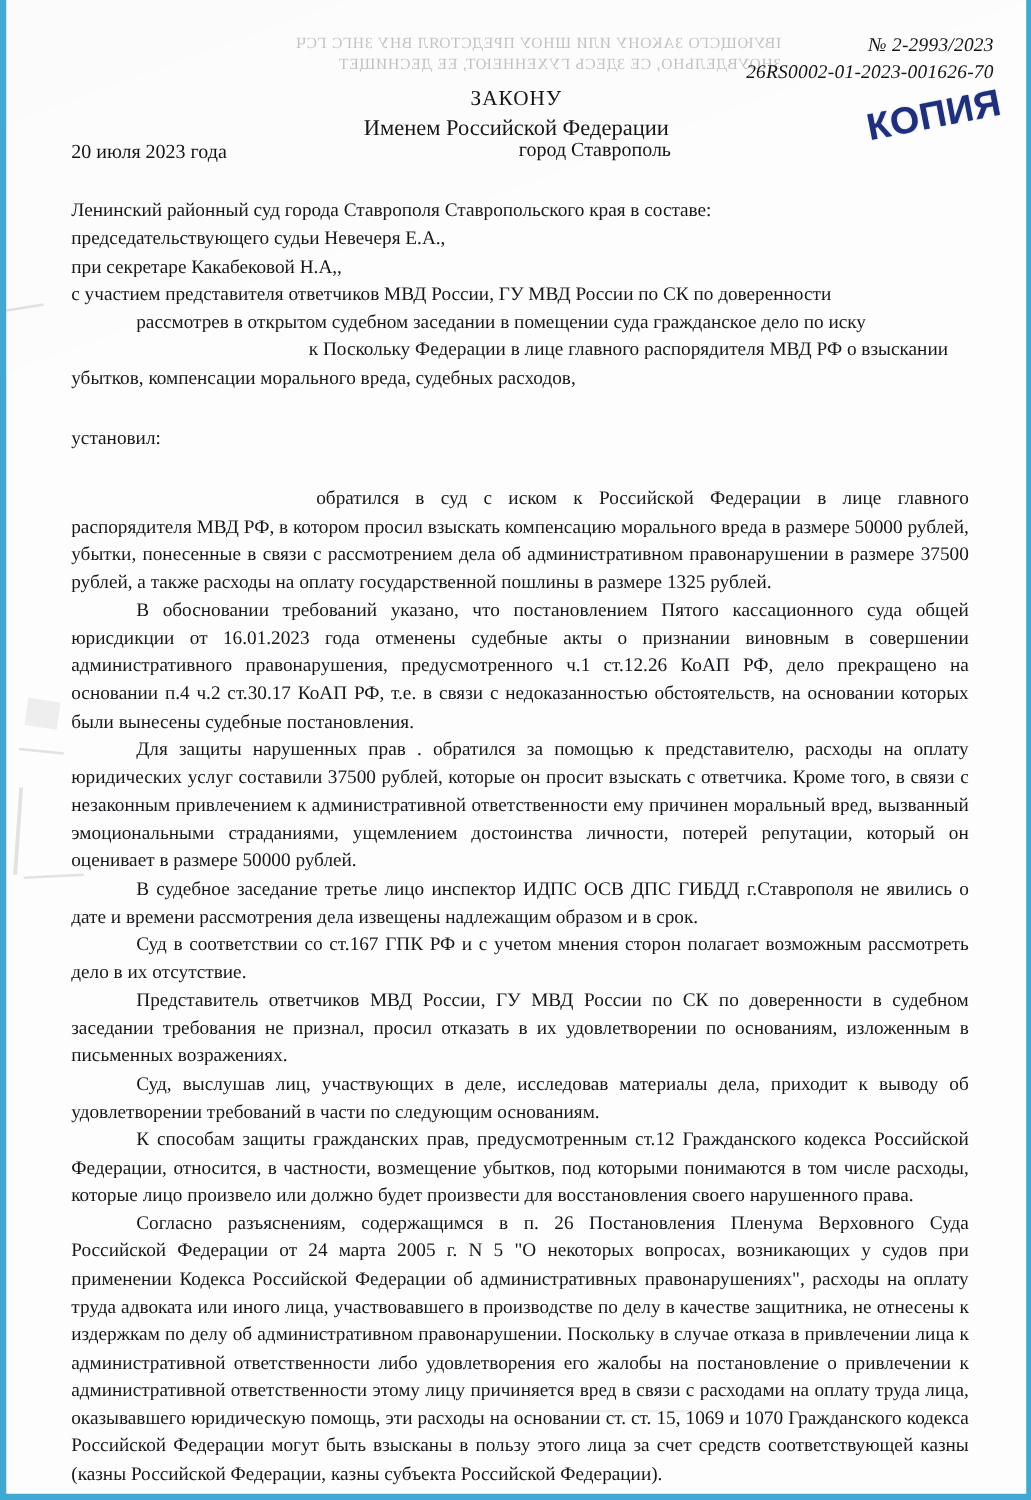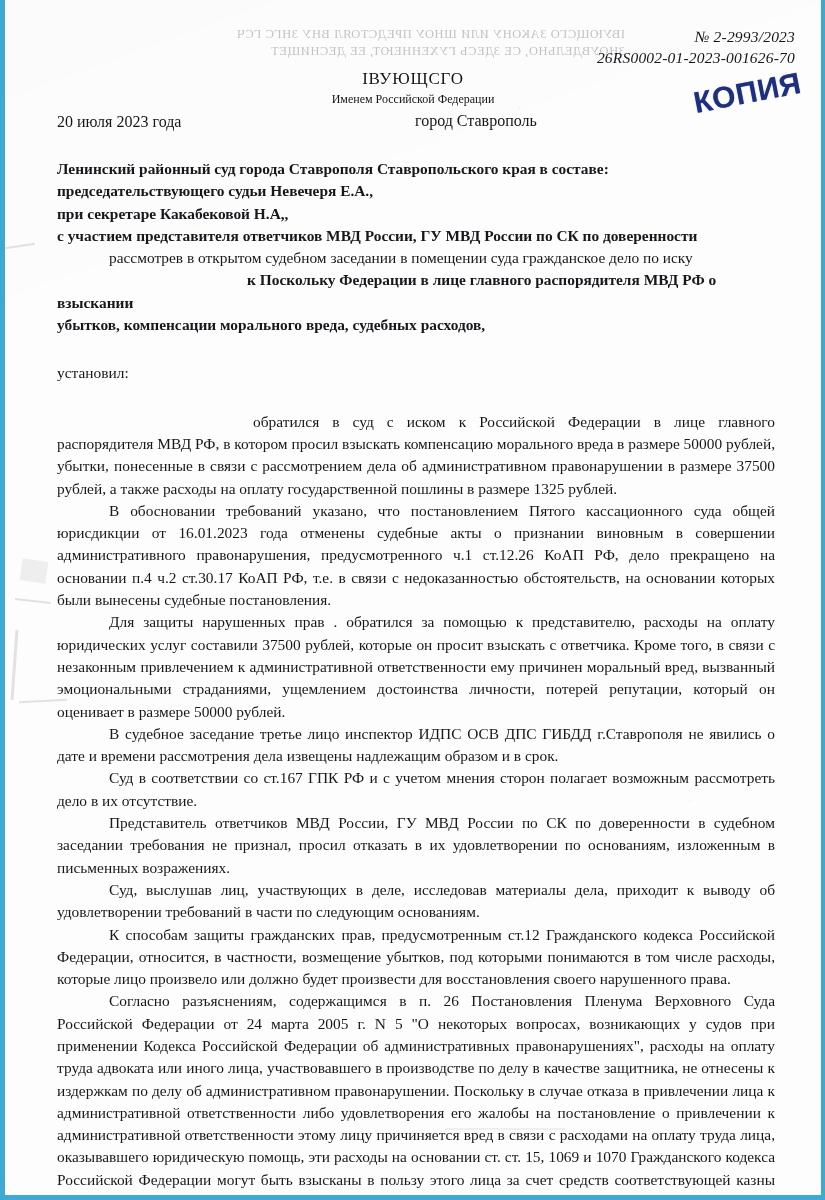--- a/index.html
+++ b/index.html
@@ -61,42 +61,42 @@
     color:#1d2f7e;transform:rotate(-11deg);
     text-shadow:0 0 1px rgba(29,47,126,.55);
   }
 
   .title{
     position:absolute;left:0;right:0;top:69px;text-align:center;
     font-size:17px;letter-spacing:.8px;color:#15151a;
   }
   .subtitle{
     position:absolute;left:0;right:0;top:92px;text-align:center;
-    font-size:12px;color:#15151a;
+    font-size:18px;color:#15151a;
   }
   .city{
     position:absolute;left:410px;top:112px;
     font-size:16px;color:#15151a;
   }
   .docdate{
     position:absolute;left:52px;top:113px;
     font-size:16px;color:#15151a;
   }
 
   .body{
     position:absolute;left:52px;top:158px;width:718px;
     font-size:15.4px;line-height:22.3px;color:#17171c;
     text-align:justify;text-justify:inter-word;
   }
   .body p{margin:0;}
   .blk{margin:0;}
   .gap{margin-top:22px;}
   .ind{text-indent:52px;}
   .ctr{text-align:left;}
-  .nojust{text-align:left;font-weight:bold;}
+  .nojust{text-align:left;}
 </style>
 </head>
 <body>
 
 <div class="page">
 
   <div class="grain"></div>
   <div class="crease c1"></div>
   <div class="crease c2"></div>
   <div class="crease c3"></div>
@@ -107,21 +107,21 @@
   <div class="bleed">ІВУЮЩСГО ЗАКОНУ ИЛИ ШНОУ ПРЕДСТОЯЛ ВНУ ЗНГС ГСЧ
 ЗНОУВДЕЛЬНО, СЕ ЗДЕСЬ ГУХЕННЕЮТ, ЕЕ ДЕСНИЩЕТ</div>
 
   <div class="caseno">
     <div>№ 2-2993/2023</div>
     <div>26RS0002-01-2023-001626-70</div>
   </div>
 
   <div class="stamp">КОПИЯ</div>
 
-  <div class="title">ІВУЮЩСГО</div>
+  <div class="title">ЗАКОНУ</div>
   <div class="subtitle">Именем Российской Федерации</div>
   <div class="city">город Ставрополь</div>
   <div class="docdate">20 июля 2023 года</div>
 
   <div class="body">
 
     <p class="blk nojust">Ленинский районный суд города Ставрополя Ставропольского края в составе:</p>
     <p class="blk nojust">председательствующего судьи  Невечеря Е.А.,</p>
     <p class="blk nojust">при секретаре Какабековой Н.А,,</p>
     <p class="blk nojust">с участием представителя ответчиков МВД России, ГУ МВД России по СК по доверенности</p>

